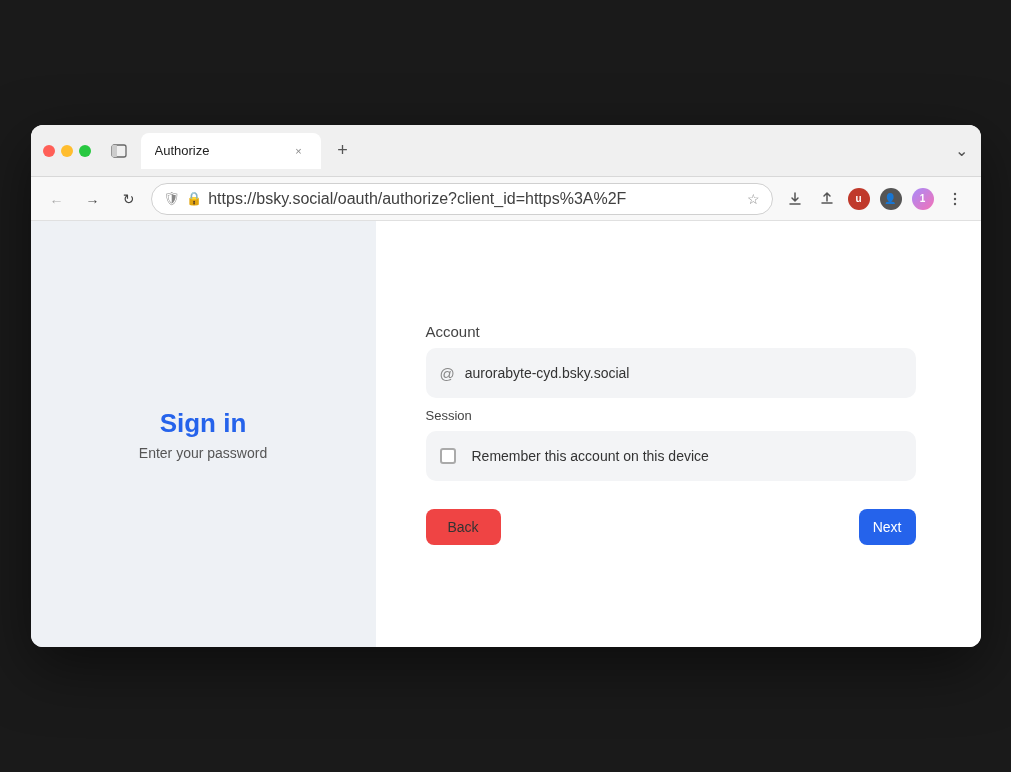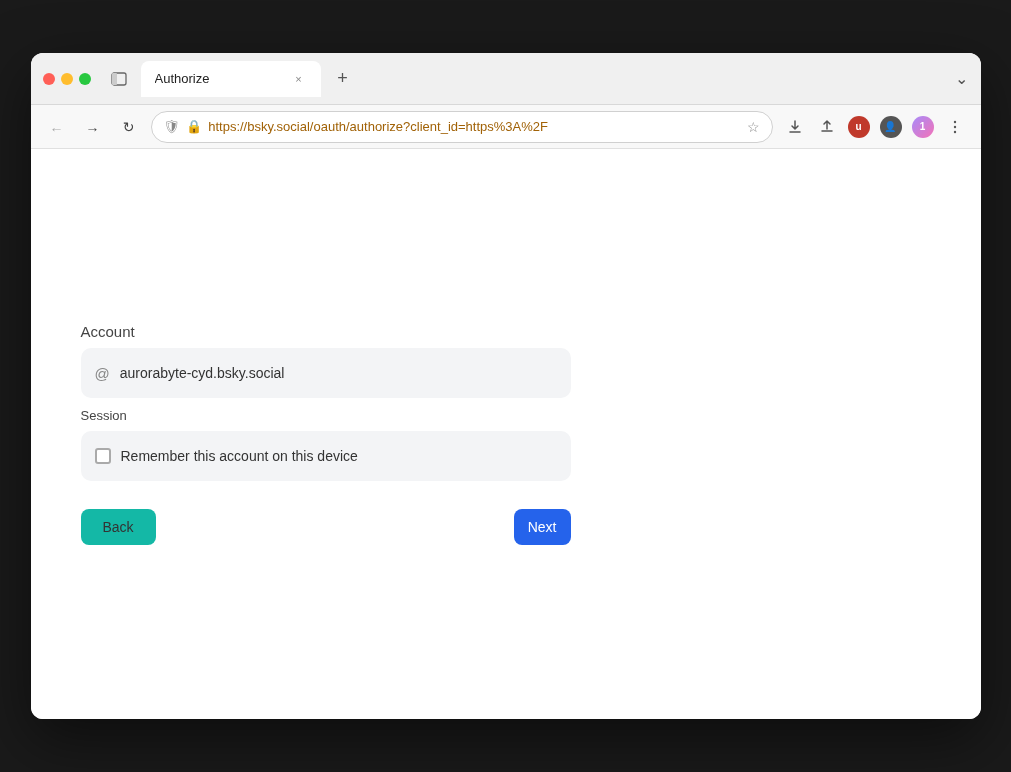--- a/index.html
+++ b/index.html
@@ -7,21 +7,21 @@
       background: #1a1a1a;
       display: flex;
       align-items: center;
       justify-content: center;
       min-height: 100vh;
       font-family: -apple-system, BlinkMacSystemFont, 'Segoe UI', sans-serif;
     }
 
     .browser-window {
       width: 950px;
-      height: 666px;
+      height: 522px;
       background: #ffffff;
       border-radius: 12px;
       box-shadow: 0 20px 60px rgba(0,0,0,0.5);
       overflow: hidden;
       display: flex;
       flex-direction: column;
     }
 
     
     .title-bar {
@@ -151,22 +151,22 @@
       color: #333;
     }
 
     .address-security {
       color: #888;
       font-size: 13px;
     }
 
     .address-text {
       flex: 1;
-      font-size: 13px;
-      color: #a16207;
+      font-size: 16px;
+      color: #404040;
       white-space: nowrap;
       overflow: hidden;
       text-overflow: ellipsis;
     }
 
     .address-star {
       color: #888;
       font-size: 14px;
     }
 
@@ -293,21 +293,21 @@
     }
 
     .checkbox-field {
       width: 100%;
       height: 50px;
       background: #f3f4f6;
       border-radius: 10px;
       display: flex;
       align-items: center;
       padding: 0 14px;
-      gap: 10px;
+      gap: 16px;
       margin-bottom: 28px;
     }
 
     .checkbox {
       width: 16px;
       height: 16px;
       border: 2px solid #aaa;
       border-radius: 3px;
       background: #fff;
       flex-shrink: 0;
@@ -321,21 +321,21 @@
 
     .button-row {
       width: 100%;
       max-width: 490px;
       display: flex;
       justify-content: space-between;
       align-items: center;
     }
 
     .back-btn {
-      background: #14b8a6;
+      background: #ef4444;
       border: none;
       border-radius: 8px;
       padding: 10px 22px;
       font-size: 14px;
       color: #333;
       cursor: pointer;
       font-weight: 500;
     }
 
     .next-btn {
@@ -417,20 +417,24 @@
           <circle cx="8" cy="3" r="1.2" fill="#555"></circle>
           <circle cx="8" cy="8" r="1.2" fill="#555"></circle>
           <circle cx="8" cy="13" r="1.2" fill="#555"></circle>
         </svg>
       </div>
     </div>
   </div>
 
   <div class="content-area">
 
+    <div class="left-panel">
+      <h1 class="sign-in-title">Sign in</h1>
+      <p class="sign-in-subtitle">Enter your password</p>
+    </div>
 
     <div class="right-panel">
       <div class="form-section">
 
         <div class="section-label">Account</div>
 
         <div class="input-field">
           <span class="input-icon">@</span>
           <span class="input-value">aurorabyte-cyd.bsky.social</span>
         </div>

